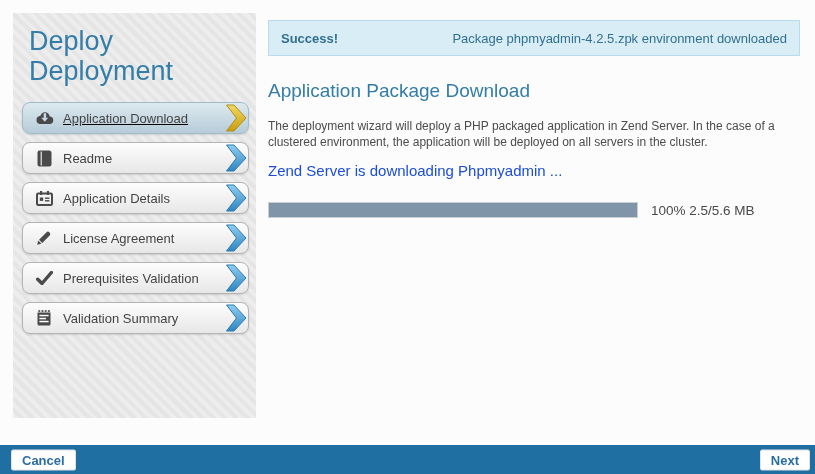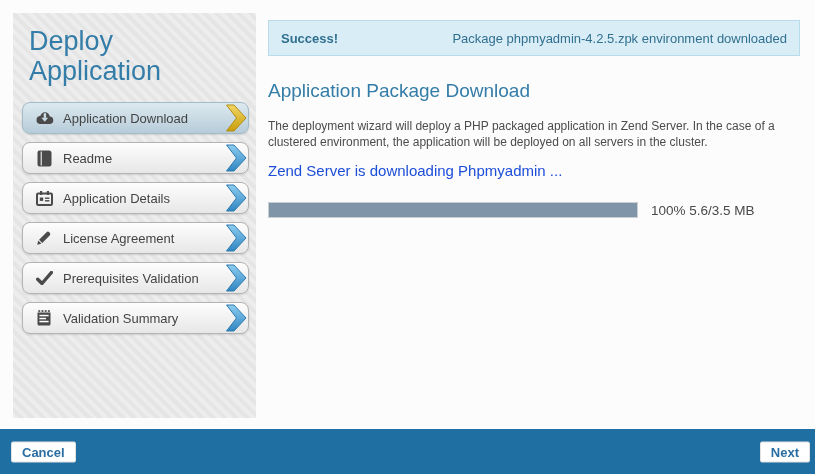--- a/index.html
+++ b/index.html
@@ -23,20 +23,21 @@
   .step {
     position:relative; height:32px; margin:0 7px 8px 9px;
     border:1px solid #b3b3b3; border-radius:8px;
     background:linear-gradient(#fdfdfd,#e7e7e7);
     box-shadow:0 1px 2px rgba(0,0,0,.12);
     display:flex; align-items:center; padding-left:11px; cursor:pointer;
   }
   .step.active {
     background:linear-gradient(#dde9ef,#b6ccd9);
     border-color:#a3bac7;
+    text-decoration:underline;
   }
   .step .icon { width:20px; display:flex; justify-content:center; color:#4a4a4a; }
   .step .label { margin-left:9px; font-size:13px; color:#444; white-space:nowrap; }
   .step .chev { position:absolute; right:1px; top:50%; transform:translateY(-50%); line-height:0; }
 
   
   .content { position:absolute; left:268px; top:0; width:532px; }
   .banner {
     margin-top:20px; height:36px;
     background:#d9edf7; border:1px solid #b8dcea;
@@ -46,37 +47,37 @@
   .banner b { margin-right:9px; }
   .heading { margin:24px 0 0; font-size:19px; font-weight:400; color:#337da8; }
   .desc { margin:17px 0 0; width:512px; font-size:12px; line-height:15.5px; color:#4c4c4c; }
   .status { margin:12px 0 0; font-size:15px; color:#1d4ed8; }
   .progress-row { margin-top:23px; display:flex; align-items:center; }
   .track { width:370px; height:16px; background:#e9ebed; border:1px solid #c9ced3; }
   .fill { height:100%; width:0; background:#8095a8; }
   .ptext { margin-left:13px; font-size:13.5px; color:#4a4a4a; white-space:nowrap; }
 
   
-  .footer { position:absolute; left:0; right:0; bottom:0; height:45px; background:#1f6fa2; }
+  .footer { position:absolute; left:0; right:0; bottom:0; height:29px; background:#1f6fa2; }
   .btn {
     position:absolute; top:50%; transform:translateY(-50%);
     background:#fff; border:1px solid #e2e2e2; border-radius:2px;
     color:#2a6da3; font-weight:700; font-size:13px; font-family:inherit;
     height:21px; padding:0 10px; cursor:pointer;
   }
   .btn-cancel { left:11px; }
   .btn-next { right:5px; }
 </style>
 </head>
 <body>
 
 <div class="page">
 
   <aside class="sidebar">
-    <h1 class="wizard-title">Deploy Application</h1>
+    <h1 class="wizard-title">Deploy Deployment</h1>
     <nav class="steps" id="steps">
         <div class="step active">
     <span class="icon">
             <svg width="19" height="14" viewBox="0 0 38 28">
               <defs>
                 <mask id="cdm">
                   <rect width="38" height="28" fill="#fff"></rect>
                   <rect x="17.4" y="4.5" width="4.8" height="9.2" fill="#000"></rect>
                   <polygon points="12.6,13.4 26.4,13.4 19.5,21.6" fill="#000"></polygon>
                 </mask>
@@ -211,21 +212,21 @@
       <b>Success!</b>
       <span>Package phpmyadmin-4.2.5.zpk environment downloaded</span>
     </div>
     <h2 class="heading">Application Package Download</h2>
     <p class="desc">The deployment wizard will deploy a PHP packaged application in Zend Server. In the case of a clustered environment, the application will be deployed on all servers in the cluster.</p>
     <p class="status">Zend Server is downloading Phpmyadmin ...</p>
     <div class="progress-row">
       <div class="track">
         <div class="fill" id="progress-fill" style="width: 100%;"></div>
       </div>
-      <span class="ptext">100% 5.6/3.5 MB</span>
+      <span class="ptext">100% 2.5/5.6 MB</span>
     </div>
   </main>
 
   <footer class="footer">
     <button class="btn btn-cancel">Cancel</button>
     <button class="btn btn-next">Next</button>
   </footer>
 
 </div>
 

